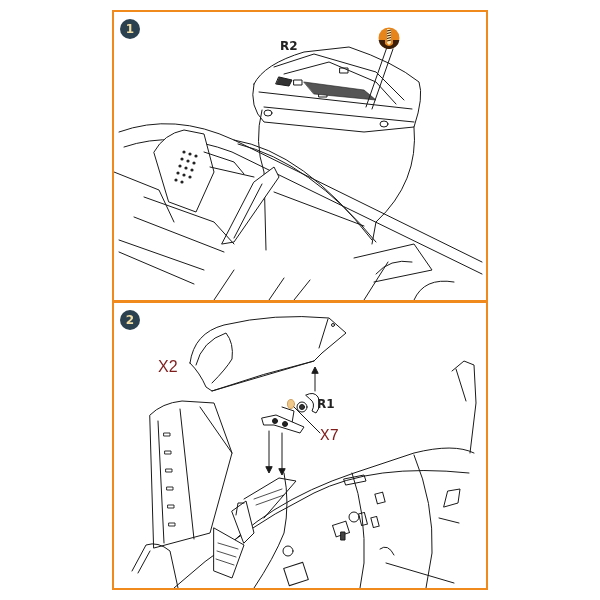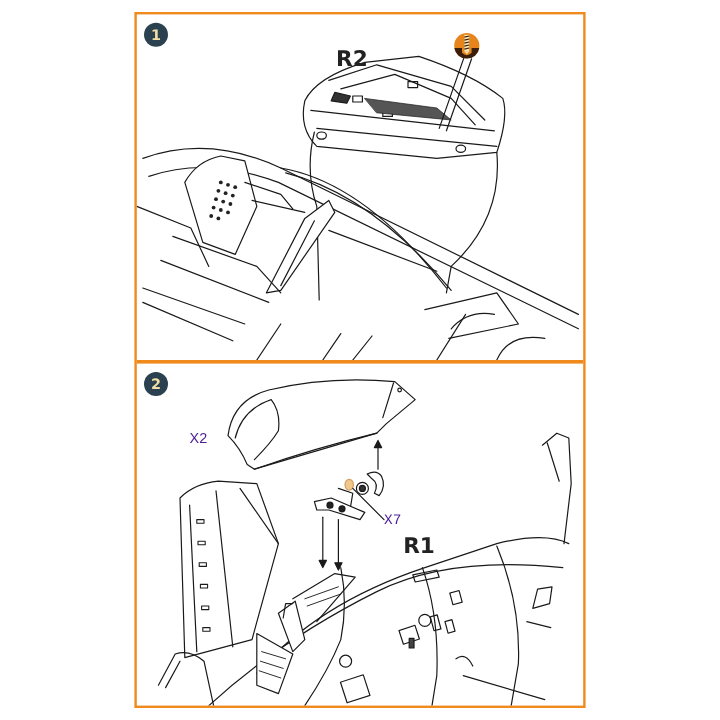--- a/index.html
+++ b/index.html
@@ -3,23 +3,23 @@
 <meta charset="utf-8">
 <style>
   html, body { margin: 0; padding: 0; background: #ffffff; }
   body { width: 600px; height: 600px; position: relative; overflow: hidden; font-family: "DejaVu Sans", "Liberation Sans", sans-serif; }
   .frame { position: absolute; left: 112px; top: 10px; width: 372px; height: 576px; border: 2.5px solid #f08a1c; }
   .divider { position: absolute; left: 0; right: 0; top: 288px; height: 2.5px; background: #f08a1c; }
   .panel { position: absolute; left: 0; right: 0; }
   .panel1 { top: 0; height: 288px; }
   .panel2 { top: 291px; height: 285px; }
   .step-badge { position: absolute; left: 6px; top: 7px; width: 20px; height: 20px; border-radius: 50%; background: #2b4150; color: #f3dfa6; font-size: 12px; font-weight: bold; display: flex; align-items: center; justify-content: center; z-index: 3; }
-  .part-label { position: absolute; color: #222; font-size: 18px; z-index: 3; }
+  .part-label { position: absolute; color: #222; font-size: 12px; z-index: 3; }
   .part-label.bold { font-weight: bold; font-family: "DejaVu Sans", sans-serif; }
-  .part-label.light { font-family: "Liberation Sans", sans-serif; font-size: 12px; color: #4c1d95; }
+  .part-label.light { font-family: "Liberation Sans", sans-serif; font-size: 16px; color: #7f1d1d; }
   svg.art { position: absolute; left: 0; top: 0; }
   .drill-icon { position: absolute; left: 264px; top: 15px; width: 22px; height: 22px; z-index: 3; }
 </style>
 </head>
 <body>
 
 <div class="frame">
 
   <div class="panel panel1">
     <div class="step-badge">1</div>
@@ -98,21 +98,21 @@
         <path d="M180 288 L196 268"></path>
       </g>
     </svg>
   </div>
 
   <div class="divider"></div>
 
   <div class="panel panel2">
     <div class="step-badge">2</div>
     <div class="part-label light" style="left:44px; top:55px;">X2</div>
-    <div class="part-label bold" style="left:222px; top:94px;margin-top:48px;">R1</div>
+    <div class="part-label bold" style="left:203px; top:94px;">R1</div>
     <div class="part-label light" style="left:206px; top:124px;font-family:Liberation Mono, monospace;">X7</div>
 
     <svg class="art" width="372" height="285" viewBox="0 0 372 285">
       <g fill="none" stroke="#1a1a1a" stroke-width="1" stroke-linejoin="round" stroke-linecap="round">
 
         <path d="M76 60 Q80 30 110 22 Q160 10 215 15 L232 30 L208 50 L200 58 Q150 70 98 88 L92 84 Q86 70 76 60 Z" fill="#fff"></path>
         <path d="M82 62 Q88 38 112 30 Q120 40 118 56 Q112 66 98 80"></path>
         <path d="M98 88 L200 58"></path>
         <path d="M214 16 L205 45"></path>
         <circle cx="219" cy="22" r="1.5"></circle>

